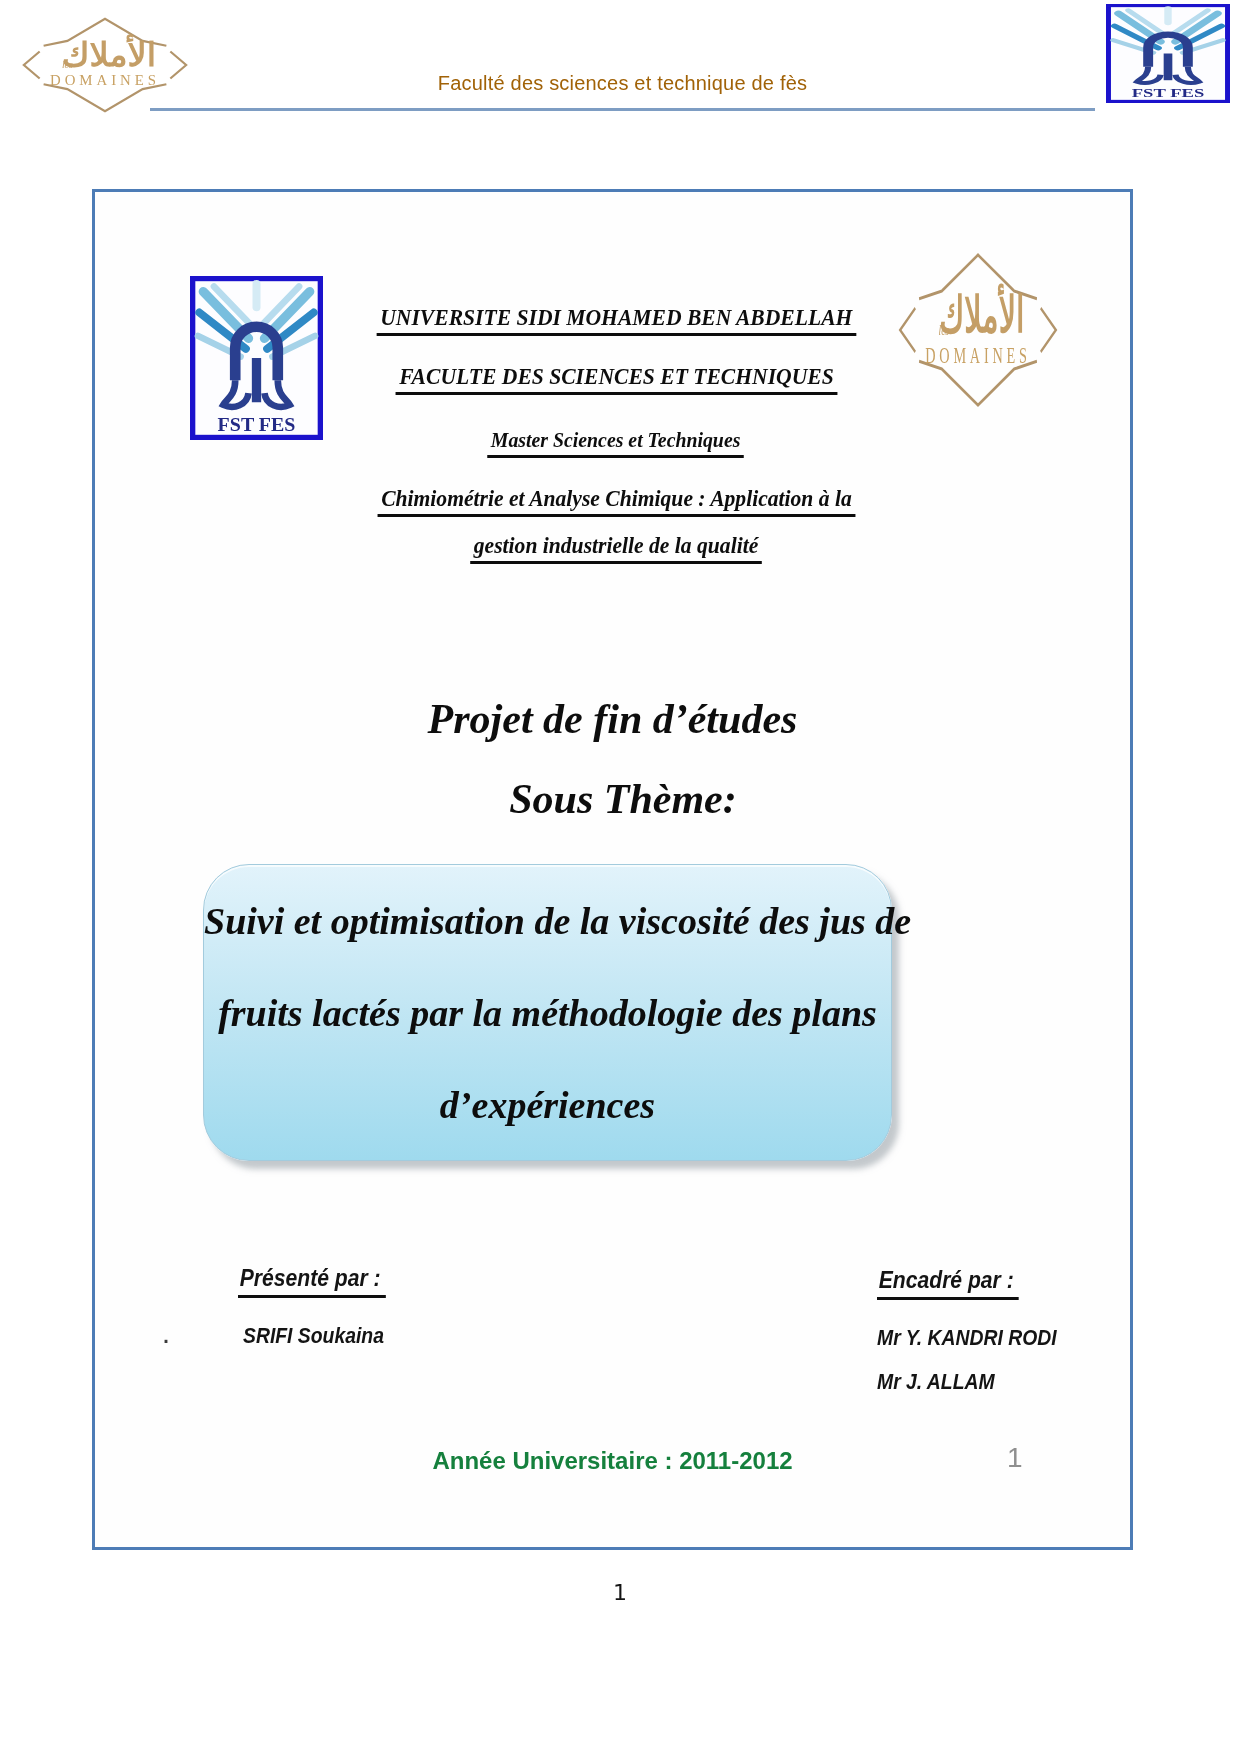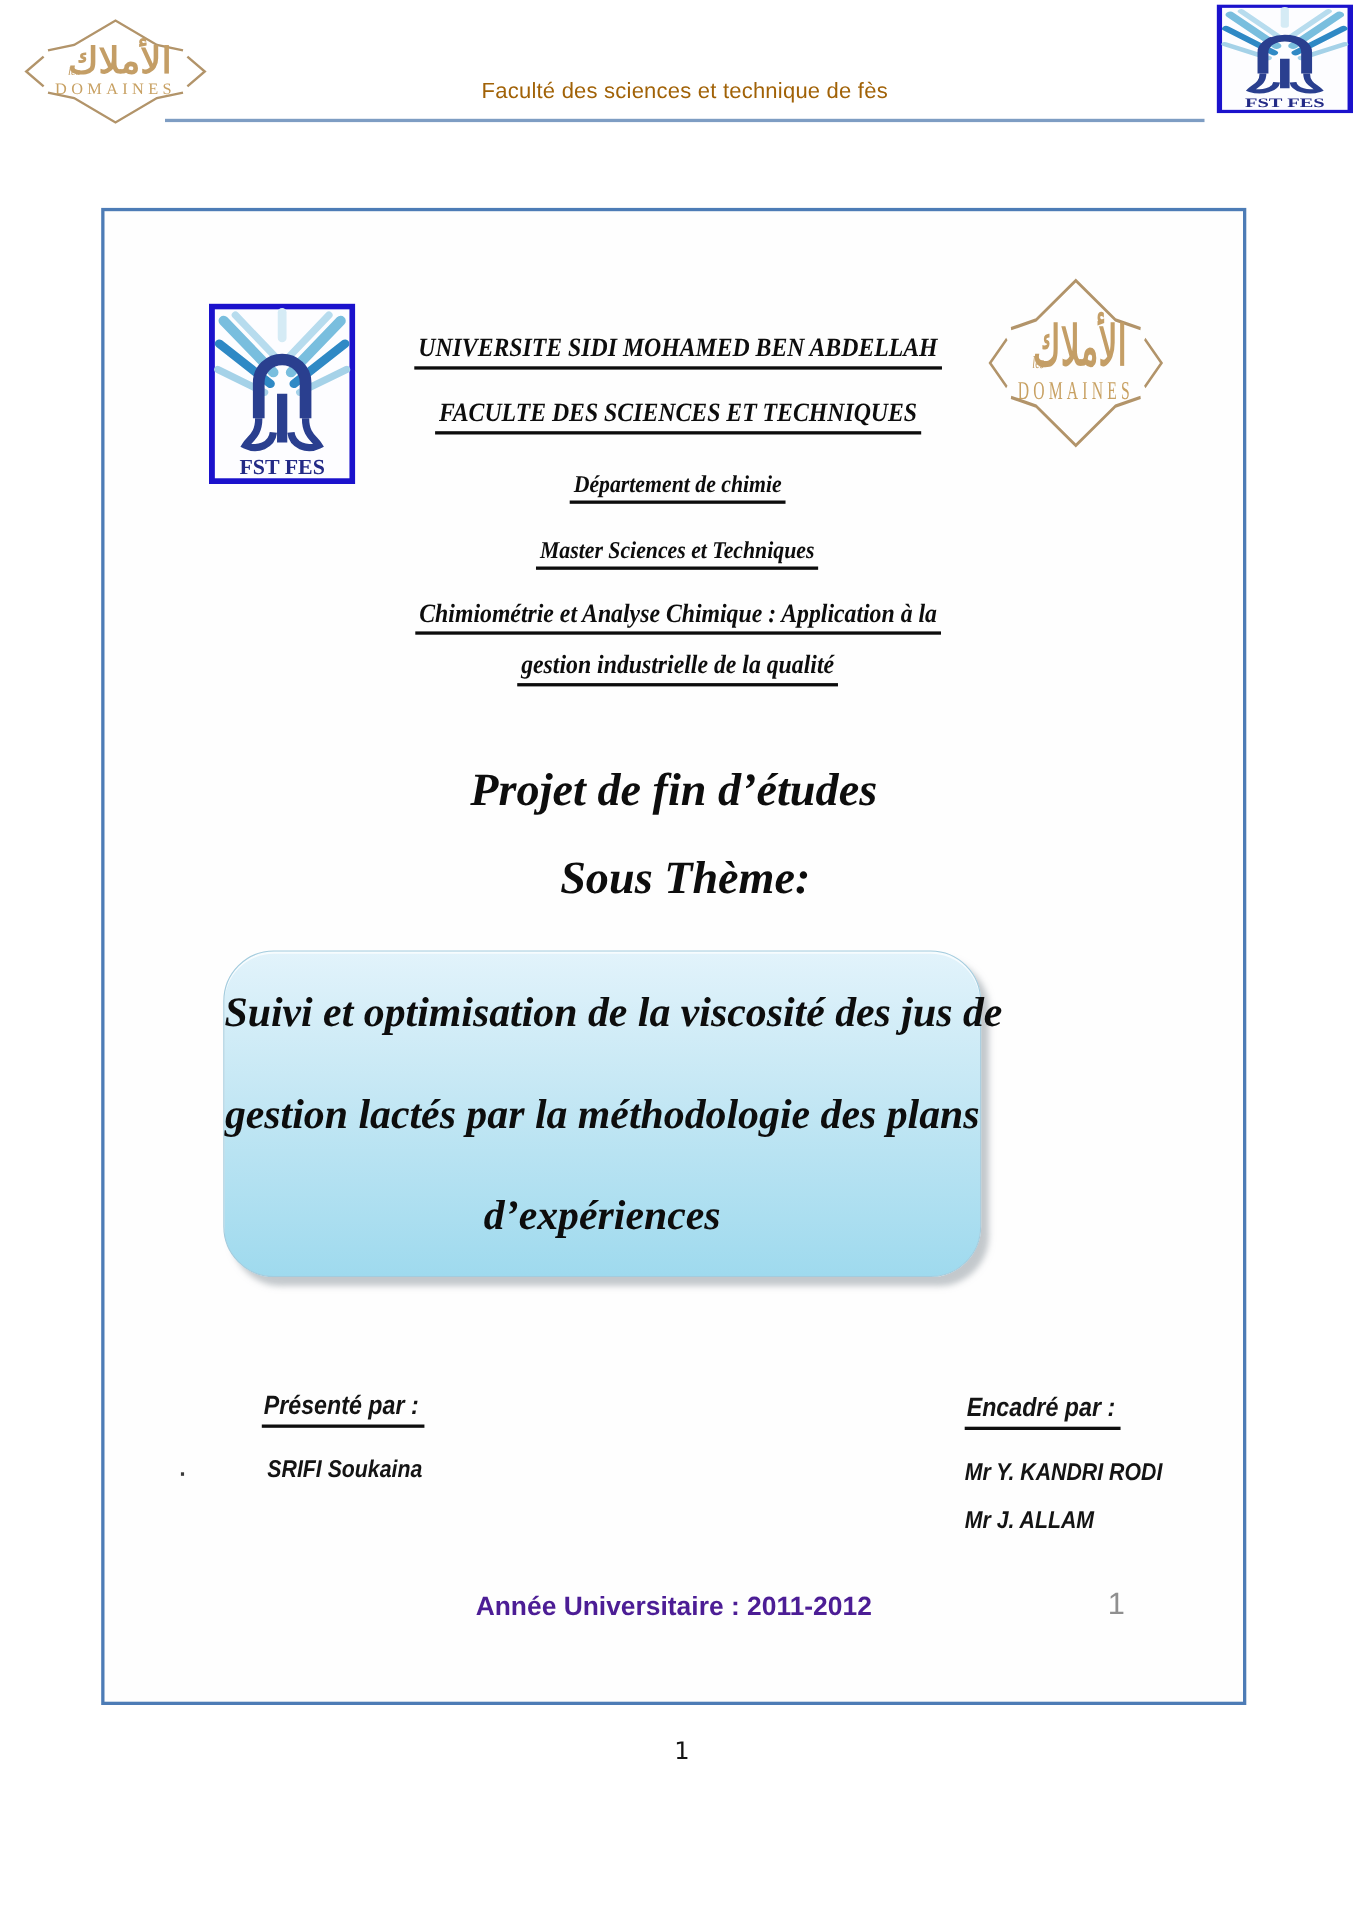--- a/index.html
+++ b/index.html
@@ -53,21 +53,21 @@
   .uline-sans { display:inline-block; border-bottom:3px solid #0e0e0e; padding:0 6px 3px 2px; }
 
   .presented-label { left:143px; top:1072px; font-size:24px; }
   .presented-bullet { left:66px; top:1130px; font-size:30px; color:#3a3a3a; }
   .presented-name { left:148px; top:1131px; font-size:22px; }
 
   .encadre-label { left:782px; top:1074px; font-size:24px; }
   .supervisor-1 { left:782px; top:1133px; font-size:22px; }
   .supervisor-2 { left:782px; top:1177px; font-size:22px; }
 
-  .year-line { left:0; top:1255px; width:100%; text-align:center; font-size:24px; font-weight:bold; color:#4c1d95; }
+  .year-line { left:0; top:1255px; width:100%; text-align:center; font-size:24px; font-weight:bold; color:#15803d; }
   .scan-page-number { left:912px; top:1250px; font-size:28px; color:#8f8f8f; }
 
   .footer-page-number { position:absolute; left:0; top:1580px; width:1240px; text-align:center;
                         font-size:22px; color:#141414; font-family:"DejaVu Sans", sans-serif; }
 
   svg text { font-family:"Liberation Serif", serif; }
 </style>
 </head>
 <body>
 
@@ -149,42 +149,39 @@
       <text x="100" y="76" text-anchor="middle" font-size="15" fill="#c8a163" letter-spacing="4" font-family="Liberation Sans, sans-serif">DOMAINES</text>
     </svg>
 
     <div class="uni-block">
       <div class="uni-1 serif-bi">
         <span class="cond"><span class="uline">UNIVERSITE SIDI MOHAMED BEN ABDELLAH</span></span>
       </div>
       <div class="uni-2 serif-bi">
         <span class="cond"><span class="uline">FACULTE DES SCIENCES ET TECHNIQUES</span></span>
       </div>
-      <div class="uni-3 serif-bi">
-        <span class="cond"><span class="uline">Département de chimie</span></span>
-      </div>
       <div class="uni-4 serif-bi">
         <span class="cond"><span class="uline">Master Sciences et Techniques</span></span>
       </div>
       <div class="uni-5 serif-bi">
         <span class="cond"><span class="uline">Chimiométrie et Analyse Chimique : Application à la</span></span>
       </div>
       <div class="uni-6 serif-bi">
         <span class="cond"><span class="uline">gestion industrielle de la qualité</span></span>
       </div>
     </div>
 
     <div class="project-heading serif-bi">
       <div class="line1">Projet de fin d’études</div>
       <div class="line2">Sous Thème:</div>
     </div>
 
     <div class="thesis-panel">
       <div class="thesis-line serif-bi">Suivi et optimisation de la viscosité des jus de</div>
-      <div class="thesis-line serif-bi">gestion lactés par la méthodologie des plans</div>
+      <div class="thesis-line serif-bi">fruits lactés par la méthodologie des plans</div>
       <div class="thesis-line serif-bi">d’expériences</div>
     </div>
 
     <div class="presented-label sans-bi">
       <span class="squish"><span class="uline-sans">Présenté par :</span></span>
     </div>
     <div class="presented-bullet">·</div>
     <div class="presented-name sans-bi">
       <span class="squish">SRIFI Soukaina</span>
     </div>

